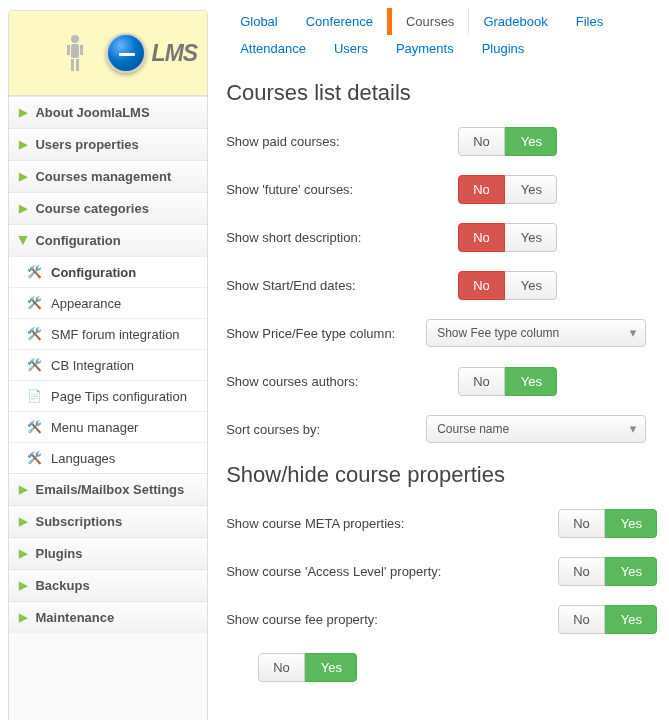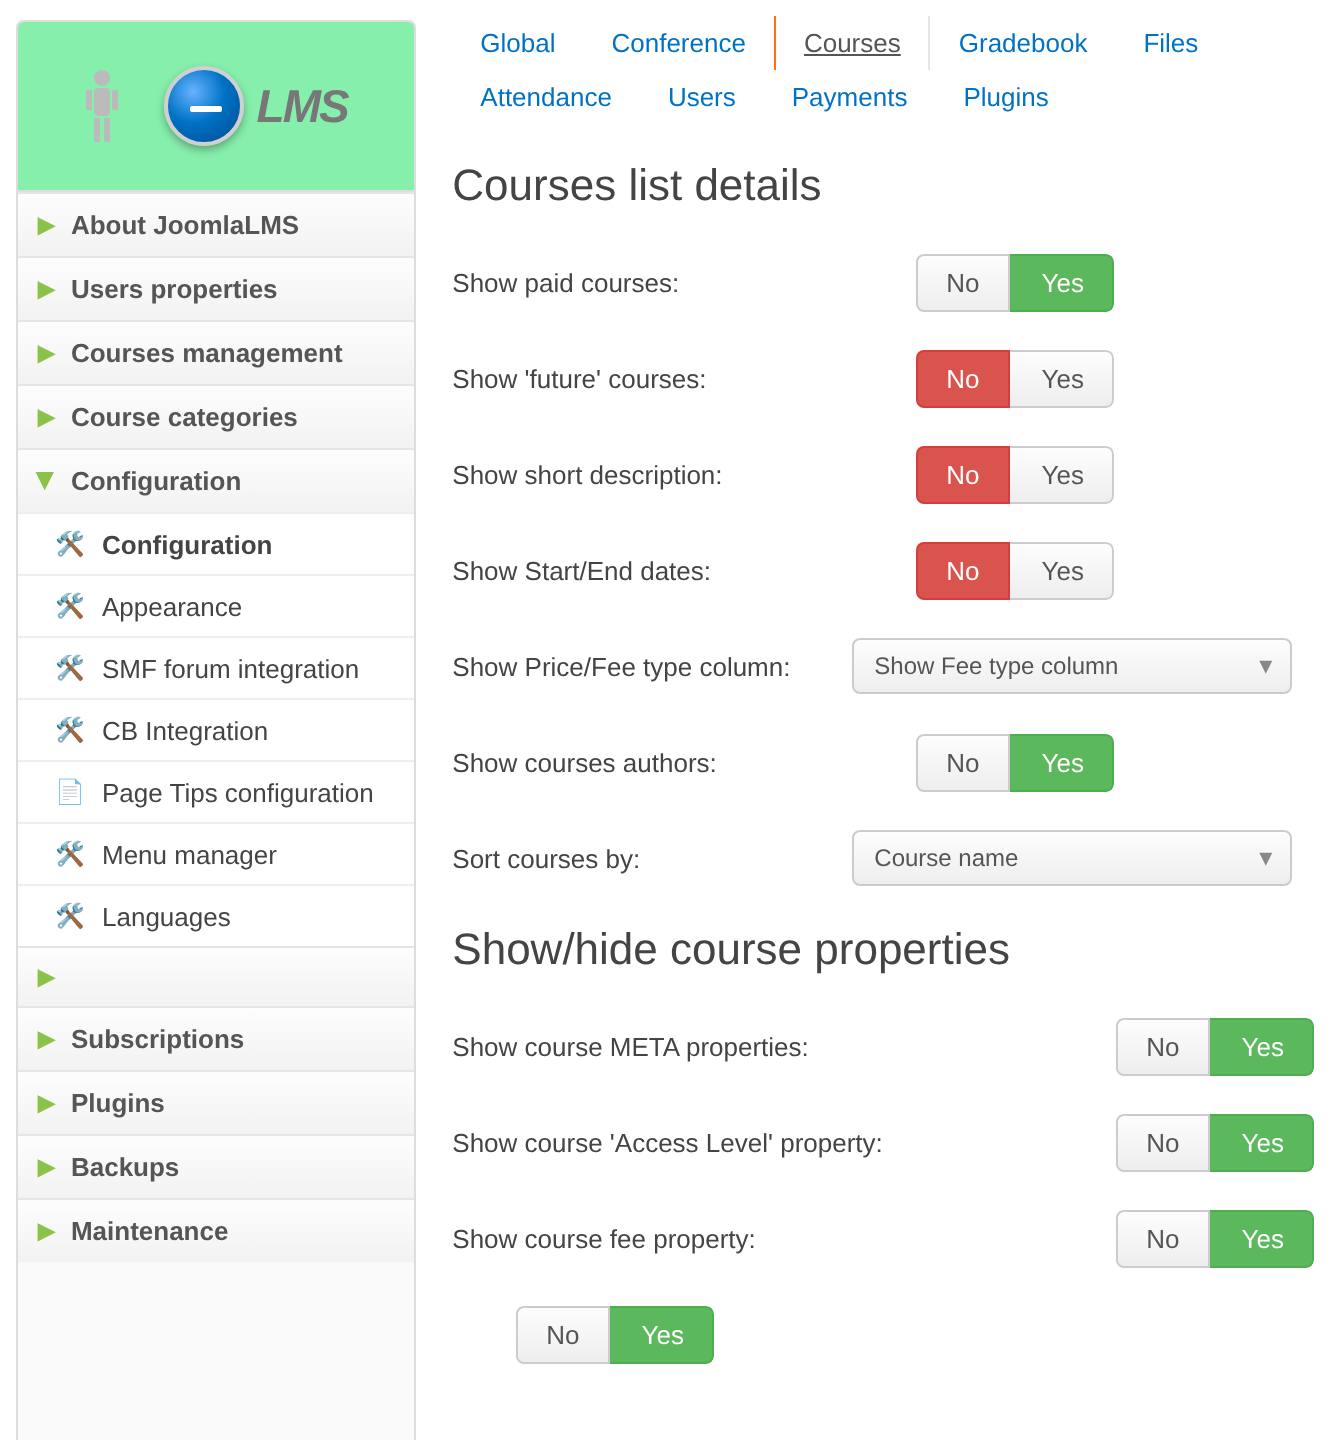--- a/index.html
+++ b/index.html
@@ -1,37 +1,37 @@
 <!DOCTYPE html>
 <html><head>
 <meta charset="utf-8">
 <style>
 * { box-sizing: border-box; margin: 0; padding: 0; }
 body { font-family: Arial, Helvetica, sans-serif; font-size: 13px; color: #333; background: #fff; width: 669px; }
 .layout { display: flex; }
 .sidebar { width: 221px; border: 1px solid #ddd; border-radius: 4px; margin: 10px 0 0 8px; background: #fafafa; overflow: hidden; }
-.logo-area { display: flex; align-items: center; justify-content: center; gap: 22px; padding: 22px 10px; background: #86efac; border-bottom: 1px solid #ddd; }
+.logo-area { display: flex; align-items: center; justify-content: flex-end; gap: 22px; padding: 22px 10px; background: #fef9c3; border-bottom: 1px solid #ddd; }
 .figure-icon { width: 18px; height: 40px; position: relative; }
 .figure-icon svg { display: block; }
 .lms-logo { display: flex; align-items: center; gap: 6px; }
 .lms-circle { width: 40px; height: 40px; border-radius: 50%; background: radial-gradient(circle at 35% 30%, #66b3ff 0%, #0072c6 45%, #004a8f 100%); box-shadow: 0 2px 4px rgba(0,0,0,0.3); border: 2px solid #d0d0d0; position: relative; }
 .lms-circle::after { content: ""; position: absolute; top: 18px; left: 11px; width: 16px; height: 3px; background: #fff; border-radius: 1px; }
 .lms-text { font-weight: bold; font-size: 23px; color: #777; font-style: italic; letter-spacing: -1px; }
 .menu-item { border-top: 1px solid #e5e5e5; padding: 8px 10px 8px 10px; background: linear-gradient(#fdfdfd, #f2f2f2); display: flex; align-items: center; gap: 8px; font-weight: bold; color: #555; cursor: pointer; }
 .menu-item:first-child { border-top: none; }
 .arrow { color: #8bc34a; font-size: 11px; }
 .menu-item.expanded .arrow { transform: rotate(90deg); display: inline-block; }
 .submenu { background: #fff; }
 .submenu-item { padding: 7px 10px 7px 18px; display: flex; align-items: center; gap: 8px; color: #444; cursor: pointer; border-top: 1px solid #eee; }
 .submenu-item.active { font-weight: bold; }
 .sub-icon { width: 16px; height: 16px; display: inline-flex; align-items: center; justify-content: center; font-size: 12px; }
 .main { flex: 1; padding: 8px 12px 30px 18px; }
 .top-tabs { display: flex; flex-wrap: wrap; gap: 0; margin-bottom: 12px; }
 .top-tabs a { color: #0072c6; text-decoration: none; padding: 6px 14px 6px 14px; cursor: pointer; }
-.top-tabs a.active { color: #555; text-decoration: underline; border-left: 1px solid #f97316; border-right: 1px solid #e5e5e5; }
+.top-tabs a.active { color: #555; border-left: 5px solid #f97316; border-right: 1px solid #e5e5e5; }
 .section-title { font-size: 22px; font-weight: normal; color: #444; margin: 18px 0 20px 0; }
 .form-row { display: flex; align-items: center; margin-bottom: 18px; min-height: 30px; }
 .form-label { width: 200px; color: #444; font-size: 13px; }
 .toggle { display: inline-flex; border-radius: 4px; overflow: hidden; }
 .toggle-btn { padding: 6px 14px; font-size: 13px; cursor: pointer; border: 1px solid #ccc; background: linear-gradient(#fdfdfd, #eee); color: #555; }
 .toggle-btn:first-child { border-radius: 4px 0 0 4px; margin-left: 32px; }
 .toggle-btn:last-child { border-radius: 0 4px 4px 0; border-left: none; padding-left: 16px; }
 .toggle-btn.sel-yes { background: #5cb85c; border-color: #4cae4c; color: #fff; }
 .toggle-btn.sel-no { background: #d9534f; border-color: #d43f3a; color: #fff; }
 .select-wrap { position: relative; width: 220px; }
@@ -108,20 +108,21 @@
           <span>Menu manager</span>
         </div>
       <div class="submenu-item">
           <span class="sub-icon">🛠️</span>
           <span>Languages</span>
         </div>
     </div>
 
     <div class="menu-item">
         <span class="arrow">▶</span>
+        <span>Emails/Mailbox Settings</span>
       </div>
     <div class="menu-item">
         <span class="arrow">▶</span>
         <span>Subscriptions</span>
       </div>
     <div class="menu-item">
         <span class="arrow">▶</span>
         <span>Plugins</span>
       </div>
     <div class="menu-item">

